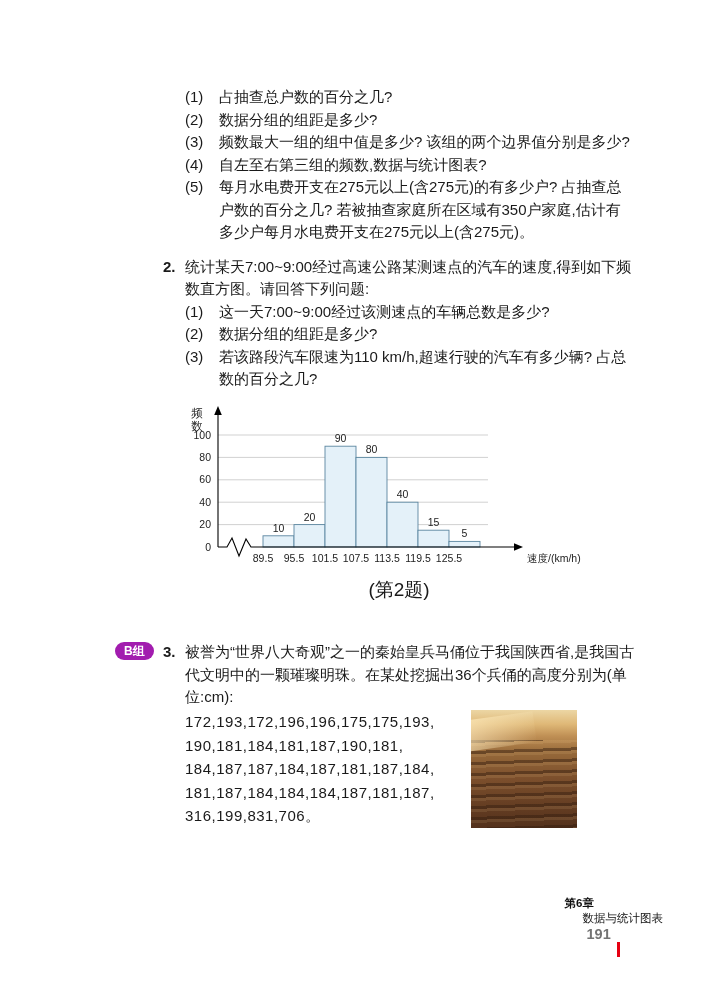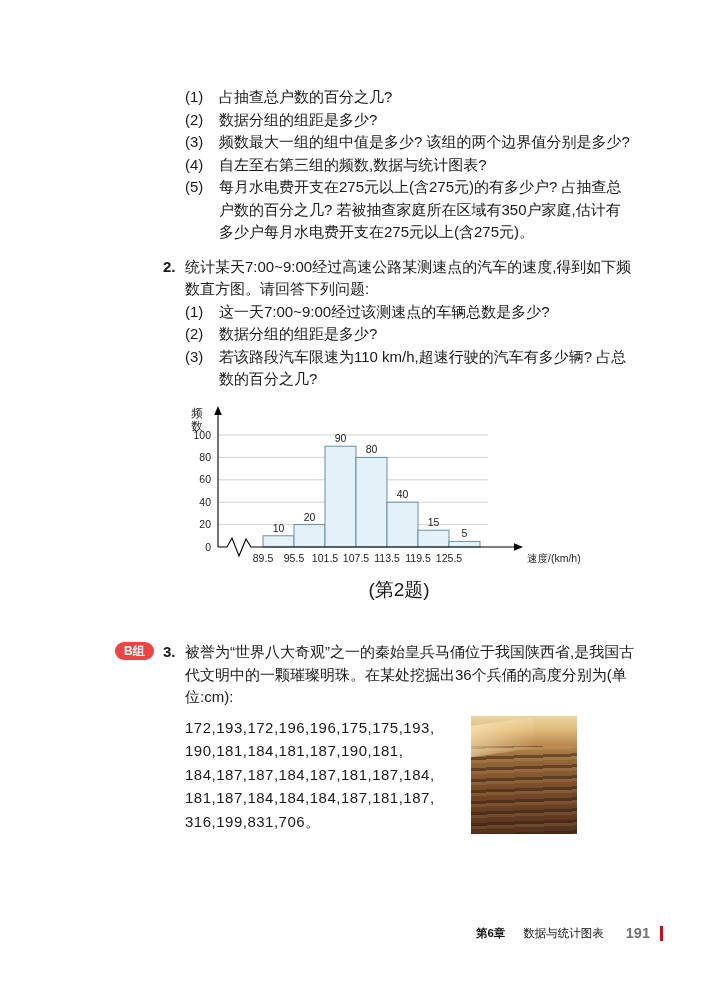--- a/index.html
+++ b/index.html
@@ -14,39 +14,39 @@
   .inum{width:34px;flex:none;}
   .itext{flex:1;}
   .qrow{display:flex;margin-top:12px;position:relative;}
   .qnum{width:22px;flex:none;font-weight:bold;}
   .qbody{flex:1;}
   .chart-block{margin-top:10px;width:472px;}
   .chart-title{text-align:center;font-weight:bold;font-size:14px;margin:14px 0 2px 0;line-height:20px;}
   .caption{text-align:center;font-size:19px;margin-top:0px;}
   svg{display:block;overflow:visible;}
   .badge{
-    position:absolute;left:-48px;top:1px;background:#ef4444;color:#fff;
+    position:absolute;left:-48px;top:1px;background:#a21caf;color:#fff;
     font-size:12px;font-weight:bold;padding:2px 9px;border-radius:11px;line-height:14px;
   }
-  .q3media{display:flex;justify-content:space-between;align-items:center;margin-top:7px;}
+  .q3media{display:flex;justify-content:space-between;align-items:flex-end;margin-top:1px;}
   .numlines{width:286px;font-size:15px;line-height:23.5px;letter-spacing:0.5px;}
   .photo{
     width:106px;height:118px;margin-right:66px;flex:none;position:relative;overflow:hidden;
     background:linear-gradient(180deg,#ecd6a4 0%,#dfb877 12%,#c09055 22%,#96693a 36%,#7c4f2c 58%,#643d22 82%,#53311c 100%);
   }
   .photo::before{
     content:"";position:absolute;left:0;right:0;top:26%;bottom:0;
     background:repeating-linear-gradient(178deg,rgba(50,28,14,0.45) 0 3px,rgba(255,220,160,0.10) 3px 6px,rgba(0,0,0,0) 6px 11px);
   }
   .photo::after{
     content:"";position:absolute;left:-20%;top:6%;width:80%;height:26%;
     background:linear-gradient(120deg,rgba(255,236,190,0.85),rgba(255,236,190,0));
     transform:rotate(-8deg);
   }
-  .footer{position:absolute;right:40px;bottom:54px;display:flex;align-items:flex-end;}
+  .footer{position:absolute;right:40px;bottom:38px;display:flex;align-items:flex-start;flex-direction:column;}
   .footer-chapter{font-weight:bold;font-size:11.5px;color:#111;}
   .footer-section{font-size:11.5px;margin-left:18px;color:#111;}
   .footer-page{font-weight:bold;font-size:14.5px;margin-left:22px;color:#737373;}
   .footer-bar{width:3px;height:15px;background:#e60012;margin-left:10px;align-self:center;}
 </style>
 </head>
 <body>
 
 <div class="content">
 

